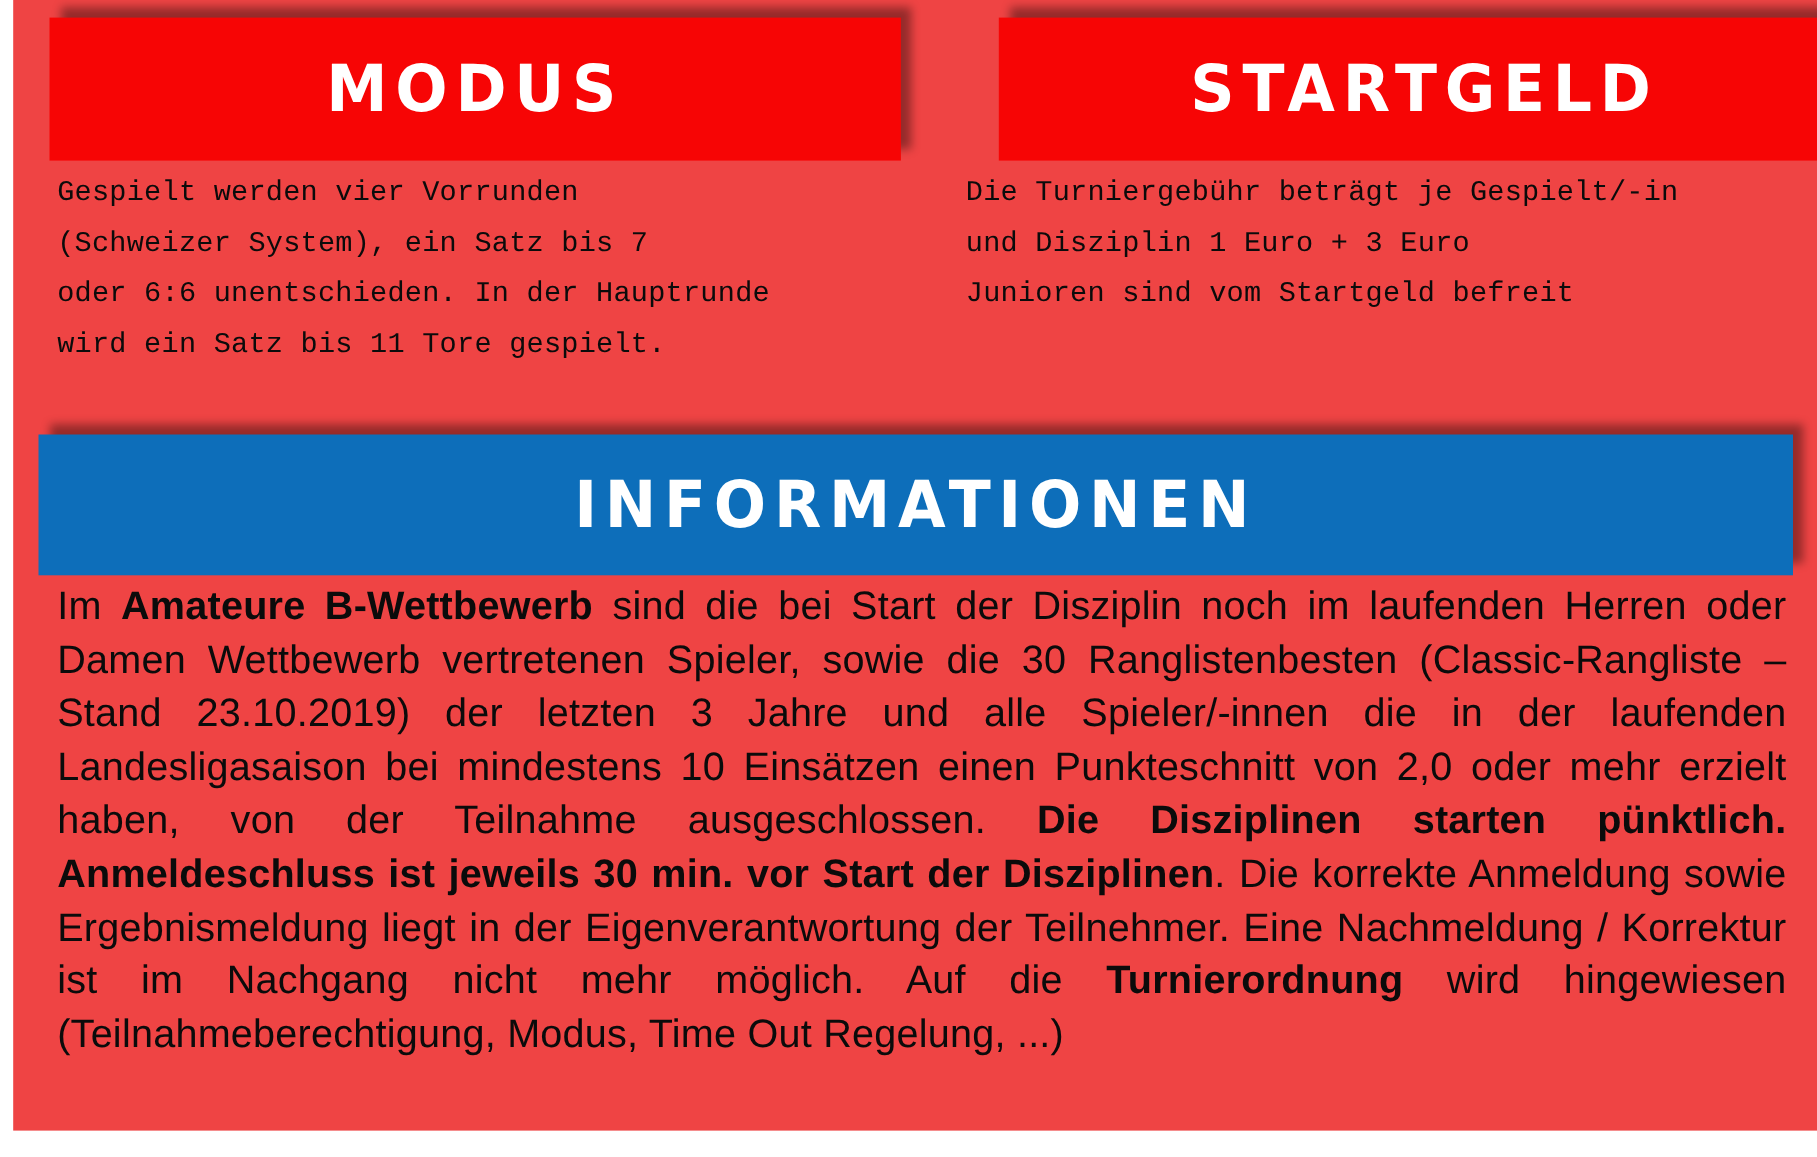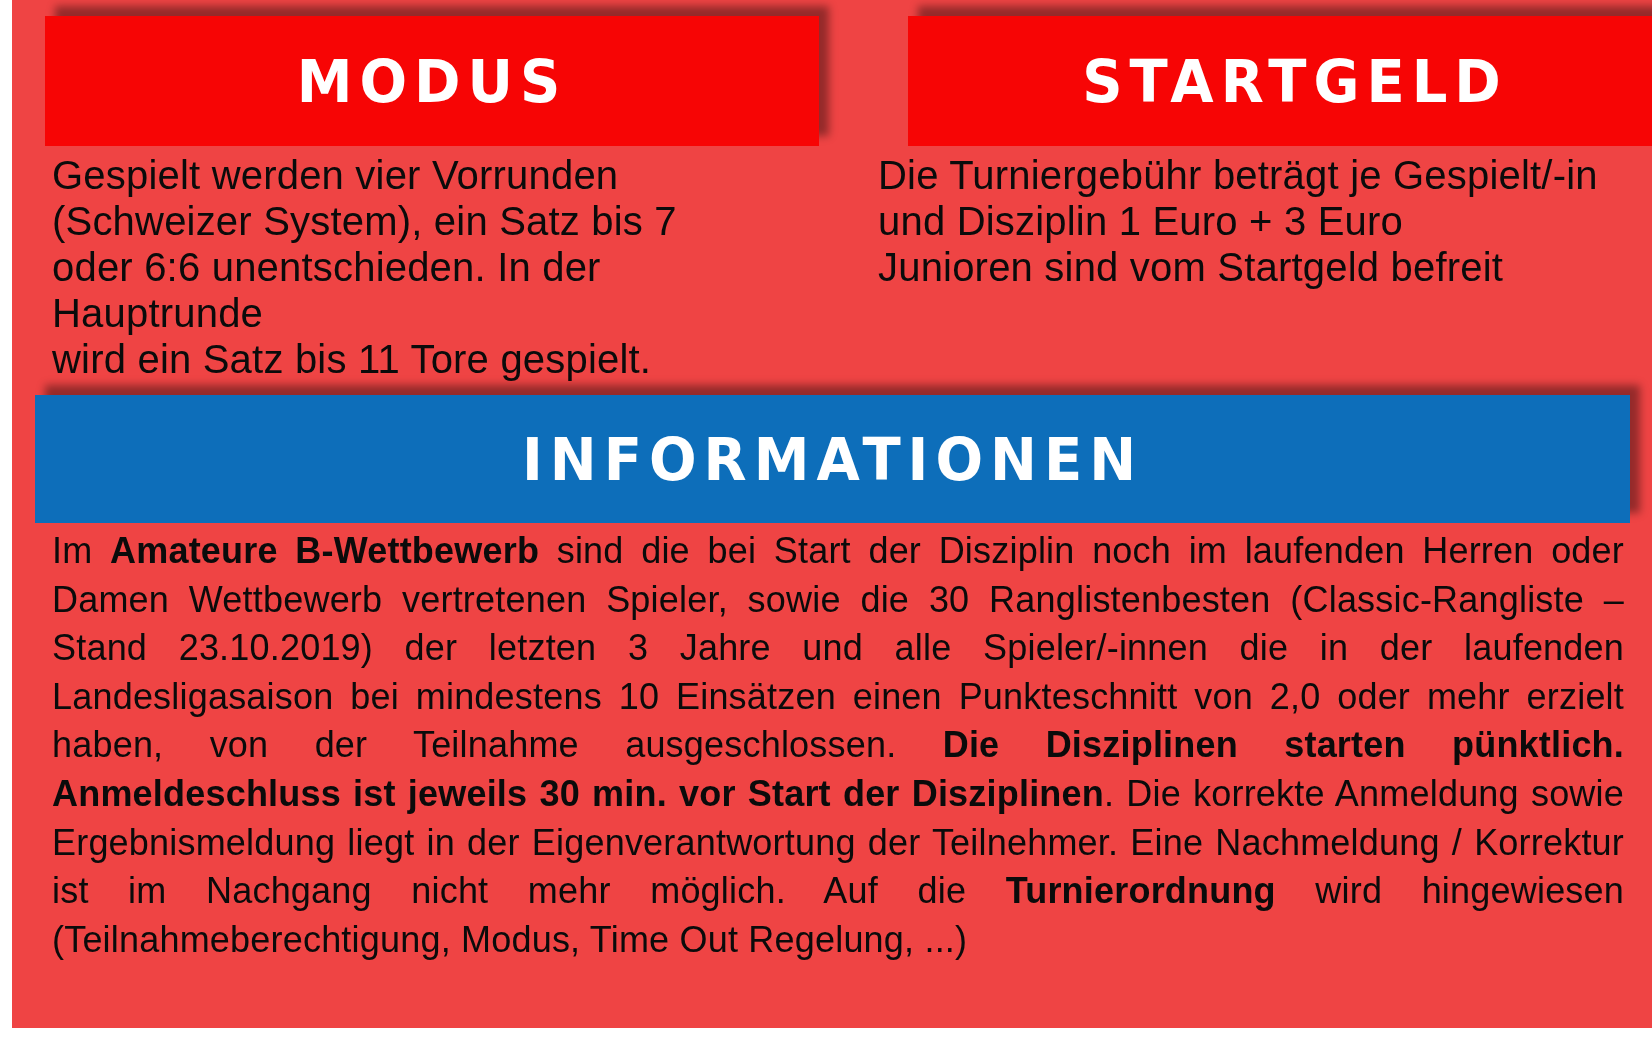--- a/index.html
+++ b/index.html
@@ -27,23 +27,24 @@
     font-size:56px;
     letter-spacing:7px;
     transform:scaleY(1.05);
   }
   .banner-modus{left:33px;top:16px;width:774px;height:130px;}
   .banner-startgeld{left:896px;top:16px;width:774px;height:130px;}
   .banner-info{left:23px;top:395px;width:1595px;height:128px;text-align:right;}
 
   .coltext{
     position:absolute;
-    font-size:40px;
+    font-size:26px;
     line-height:46px;
     letter-spacing:0.2px;
+    font-family:Liberation Mono, monospace;
   }
   .coltext-modus{left:40px;top:152px;width:760px;}
   .coltext-startgeld{left:866px;top:152px;width:780px;}
 
   .info-text{
     position:absolute;
     left:40px;top:527px;width:1572px;
     margin:0;
     font-size:36px;
     line-height:48.6px;

